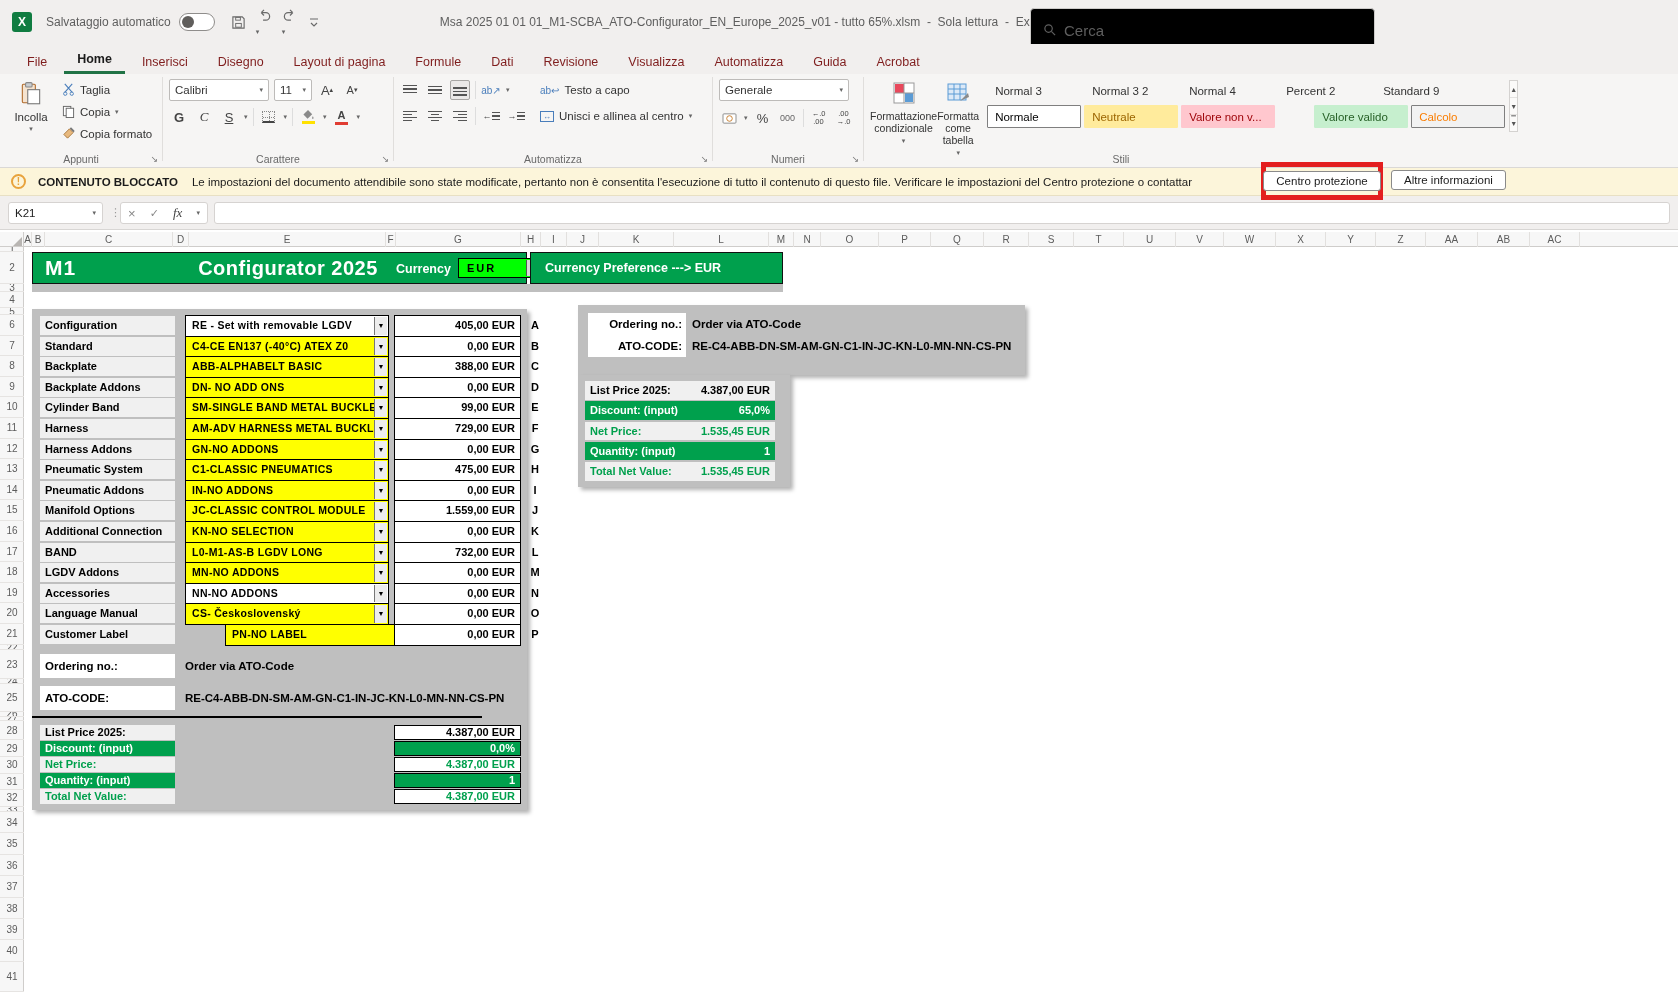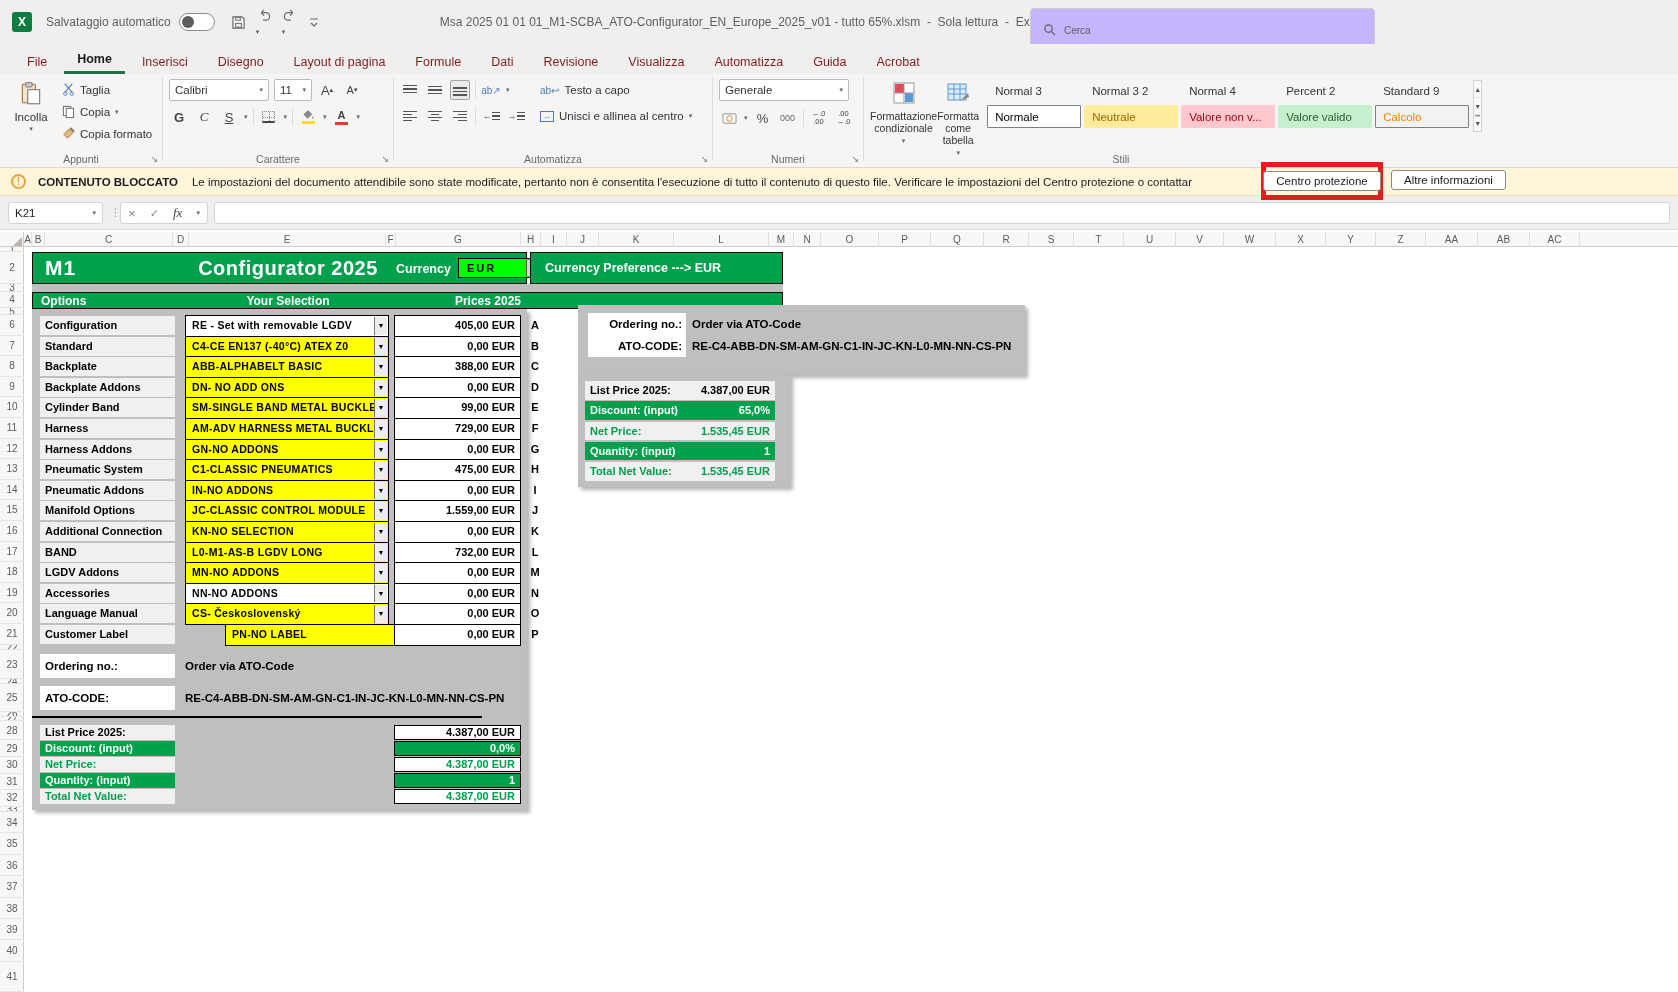--- a/index.html
+++ b/index.html
@@ -10,23 +10,23 @@
   .titlebar{position:absolute;left:0;top:0;width:1678px;height:44px;background:#F1EFEE;
             display:flex;align-items:center;font-size:12px;color:#5E5E5E}
   .xlogo{width:20px;height:20px;background:#107C41;border-radius:3px;color:#fff;font-weight:bold;
          font-size:12px;display:flex;align-items:center;justify-content:center;margin:0 14px 0 12px}
   .autosave{display:flex;align-items:center;gap:8px}
   .toggle{width:36px;height:18px;border:1px solid #8f8d8b;border-radius:9px;background:#fff;position:relative}
   .toggle i{position:absolute;left:2px;top:2px;width:12px;height:12px;border-radius:50%;background:#605E5C}
   .qat{display:flex;align-items:center;gap:10px;margin-left:16px;color:#5E5E5E}
   .qat svg{display:block}
   .doc-title{margin-left:120px;white-space:nowrap;color:#5E5E5E}
-  .searchbox{position:absolute;left:1030px;top:8px;width:345px;height:44px;background:#c4b5fd;
+  .searchbox{position:absolute;left:1030px;top:8px;width:345px;height:44px;background:#000000;
              border:1px solid #CDCBC9;border-radius:4px;display:flex;align-items:center;gap:8px;
-             padding-left:12px;color:#5f5f5f;font-size:10px}
+             padding-left:12px;color:#5f5f5f;font-size:15px}
   
   .tabsrow{position:absolute;left:0;top:44px;width:1678px;height:30px;background:#F1EFEE;
            display:flex;align-items:flex-end;padding-left:14px;gap:4px}
   .rtab{padding:5px 13px;font-size:12.5px;color:#7f1d1d;cursor:default}
   .rtab.active{font-weight:bold;color:#1b1b1b;border-bottom:3px solid #217346}
   
   .ribbon{position:absolute;left:0;top:74px;width:1678px;height:94px;background:#F6F5F4;
           border-bottom:1px solid #DAD8D6;display:flex;font-size:11.5px;color:#333}
   .grp{position:relative;height:100%;padding:5px 6px 18px 6px}
   .gsep{width:1px;background:#E0DEDC;height:84px;margin-top:3px}
@@ -423,21 +423,21 @@
               <div class="chip top">Normal 3</div>
               <div class="chip top">Normal 3 2</div>
               <div class="chip top">Normal 4</div>
               <div class="chip top">Percent 2</div>
               <div class="chip top">Standard 9</div>
             </div>
           <div class="chiprow">
               <div class="chip bot" style="background: rgb(255, 255, 255); color: rgb(0, 0, 0); border-color: rgb(127, 127, 127);">Normale</div>
               <div class="chip bot" style="background: rgb(255, 235, 156); color: rgb(156, 101, 0); border-color: rgb(255, 235, 156);">Neutrale</div>
               <div class="chip bot" style="background: rgb(255, 199, 206); color: rgb(156, 0, 6); border-color: rgb(255, 199, 206);">Valore non v...</div>
-              <div class="chip bot" style="background: rgb(198, 239, 206); color: rgb(39, 97, 39); border-color: rgb(198, 239, 206);">Valore valido</div>
+              <div class="chip bot" style="background: rgb(198, 239, 206); color: rgb(39, 97, 39); border-color: rgb(198, 239, 206); margin-left: 36px;">Valore valido</div>
               <div class="chip bot" style="background: rgb(242, 242, 242); color: rgb(250, 125, 0); border-color: rgb(127, 127, 127);">Calcolo</div>
             </div>
         </div>
         <div class="grail" style="height:52px;margin-top:1px">
           <div>▲</div>
           <div>▼</div>
           <div style="border-bottom:none">▼<span style="position:absolute;margin-top:-9px;font-size:6px">▔</span></div>
         </div>
       </div>
       <div class="glabel">Stili</div>
@@ -556,25 +556,20 @@
       <span class="eurdd">
         <span>EUR</span>
         <span class="arr">▼</span>
       </span>
     </div>
     <div class="greenblk" style="left:530px;top:252px;width:253px;height:32px">
       <span class="prefer">Currency Preference ---&gt; EUR</span>
     </div>
     <div style="position:absolute;left:32px;top:284px;width:751px;height:8px;background:var(--panel)"></div>
 
-    <div class="greenblk" style="left:32px;top:292px;width:751px;height:17px">
-      <span class="hopt">Options</span>
-      <span class="hsel">Your Selection</span>
-      <span class="hpri">Prices 2025</span>
-    </div>
 
     <div class="grayblk" style="left:32px;top:309px;width:495px;height:501px"></div>
     <div class="grayblk" style="left:578px;top:305px;width:447px;height:70px"></div>
     <div class="grayblk" style="left:578px;top:375px;width:212px;height:112px"></div>
 
     <div class="ordbox" style="top:654px">Ordering no.:</div>
     <div class="ordval" style="top:654px">Order via ATO-Code</div>
     <div class="ordbox" style="top:686px">ATO-CODE:</div>
     <div class="ordval" style="top:686px">RE-C4-ABB-DN-SM-AM-GN-C1-IN-JC-KN-L0-MN-NN-CS-PN</div>
     <div class="divline"></div>

